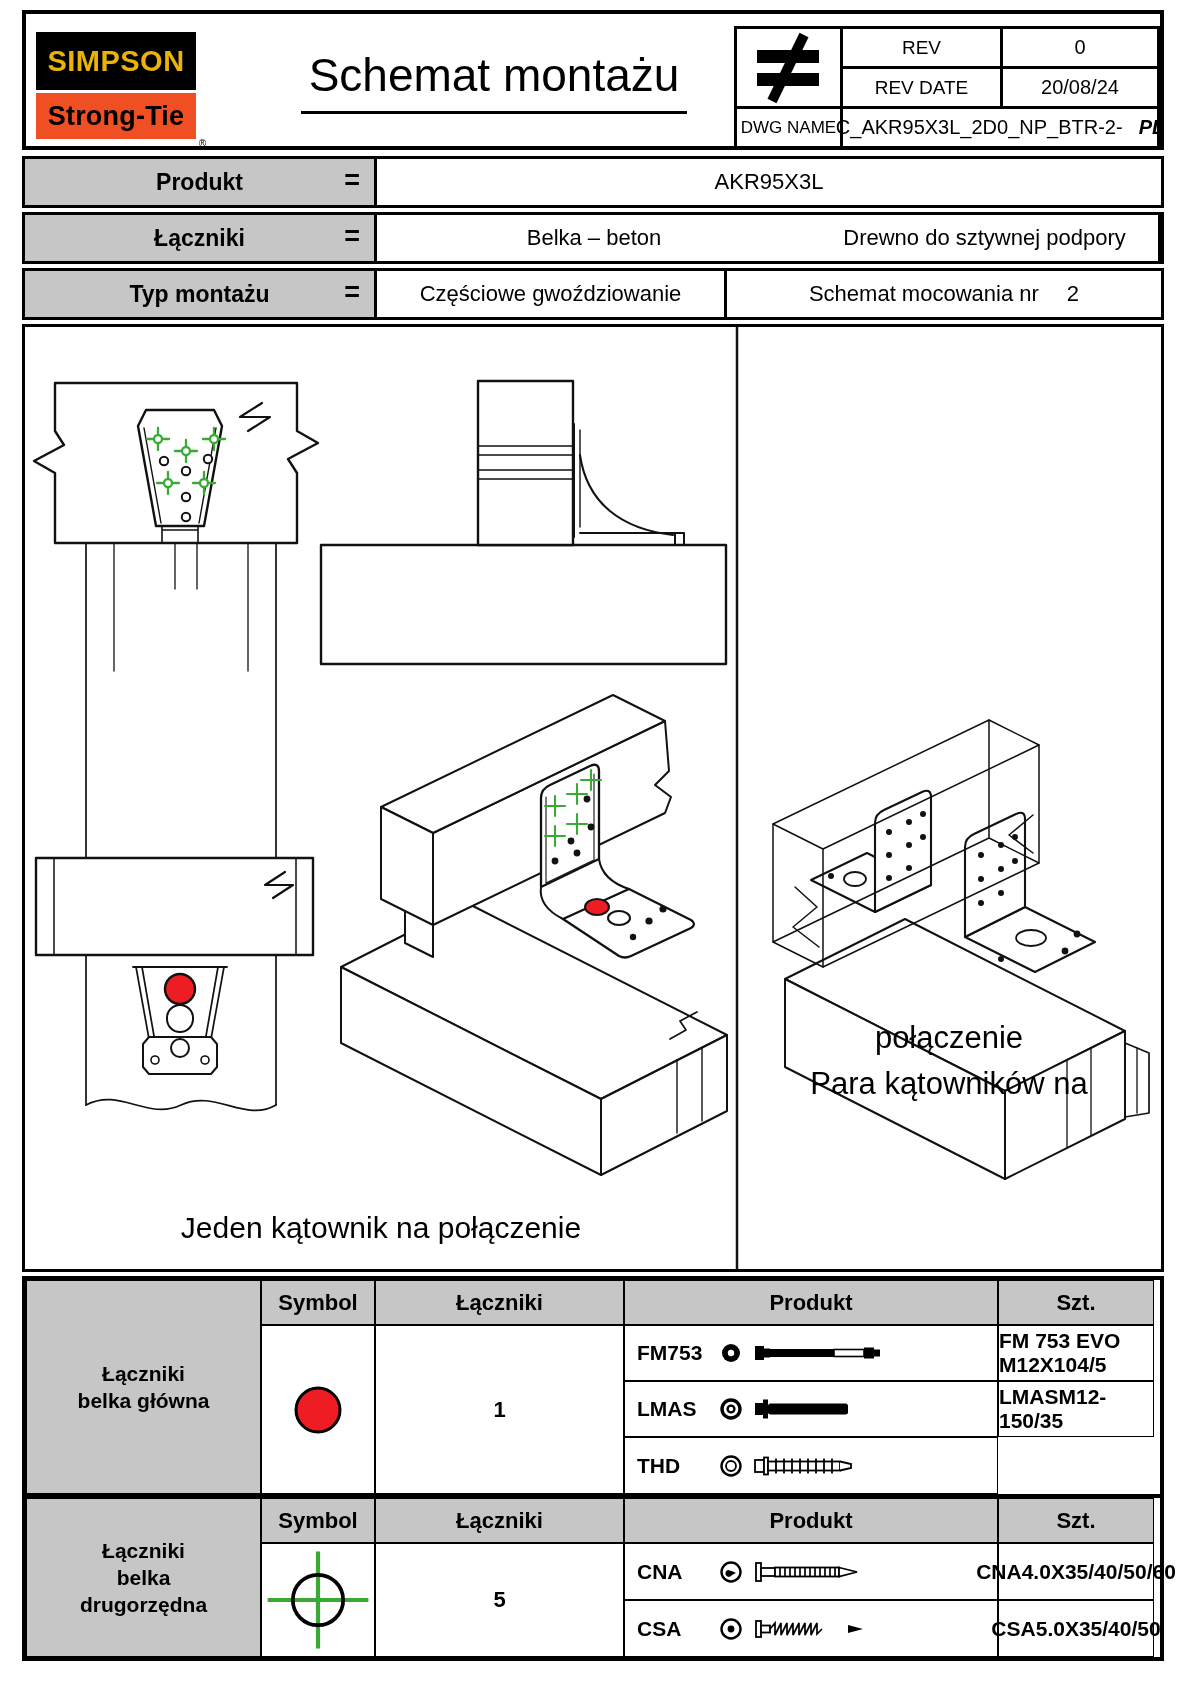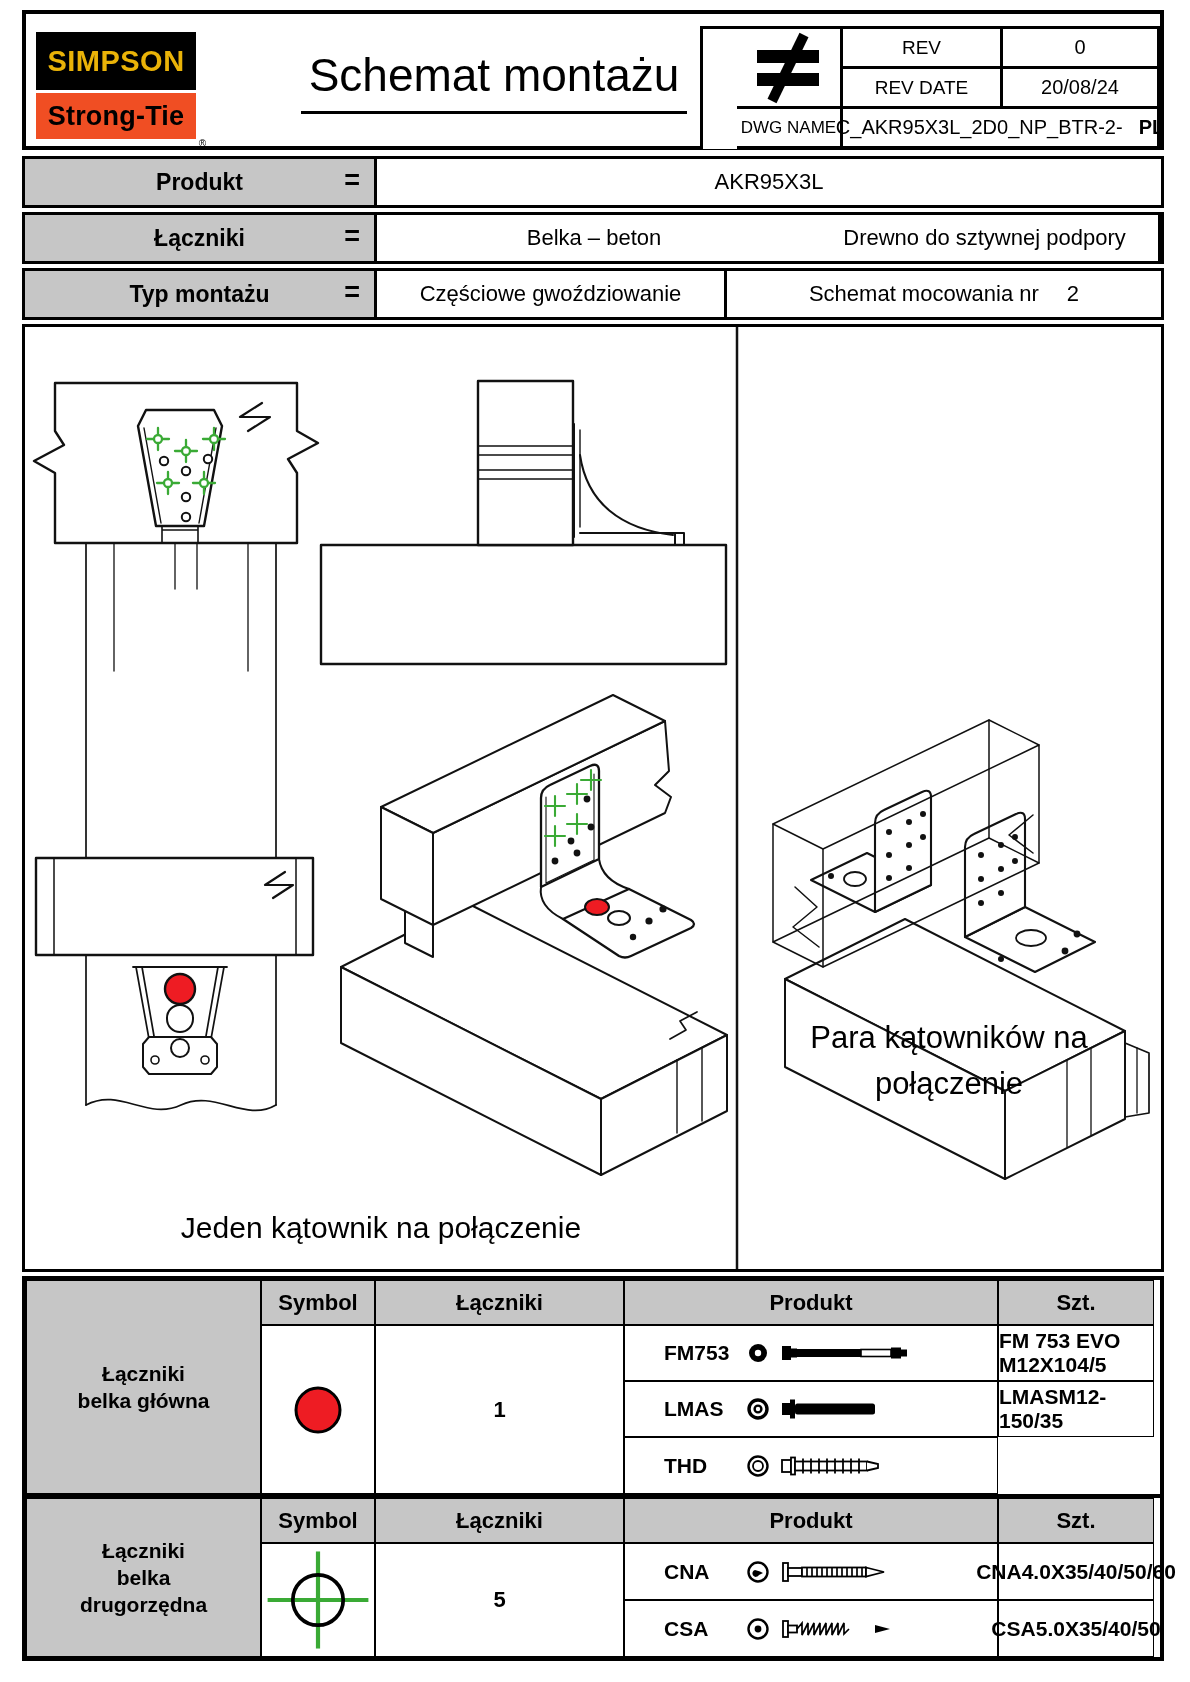--- a/index.html
+++ b/index.html
@@ -13,29 +13,29 @@
   .logo{position:absolute;left:10px;top:18px;width:160px;}
   .logo-black{background:#000;color:#eab308;height:58px;display:flex;align-items:center;justify-content:center;
               font-weight:bold;font-size:29px;letter-spacing:.5px;}
   .logo-orange{background:#f04e23;color:#000000;height:46px;margin-top:3px;display:flex;align-items:center;
                justify-content:center;font-weight:bold;font-size:27px;letter-spacing:.2px;}
   .logo-reg{position:absolute;right:-10px;bottom:-10px;font-size:10px;}
   .title-wrap{position:absolute;left:185px;top:34px;width:530px;text-align:center;}
   .doc-title{display:inline-block;font-size:46px;border-bottom:3px solid #000;padding:0 8px 9px 8px;margin-left:36px;}
   .rev-table{position:absolute;right:0px;top:12px;width:423px;height:120px;display:grid;
              grid-template-columns:106px 160px 157px;grid-template-rows:40px 40px 40px;
-             border-left:3px solid #000;border-top:3px solid #000;background:#fff;padding-left:34px;}
+             border-left:3px solid #000;border-top:3px solid #000;background:#fff;}
   .rev-table>div{border-right:3px solid #000;border-bottom:3px solid #000;display:flex;
                  align-items:center;justify-content:center;box-sizing:border-box;}
   .neq-cell{grid-row:1/span 2;grid-column:1;}
   .rev-lab{font-size:19px;}
   .rev-val{font-size:20px;}
   .dwg-lab{font-size:17px;}
   .dwg-val{grid-column:2/span 2;font-size:20px;white-space:nowrap;gap:16px;}
-  .dwg-val b{font-weight:bold;}
+  .dwg-val b{font-weight:bold;font-style:italic;}
 
   
   .inforow{height:52px;border:3px solid #000;display:flex;}
   .inforow .lab{width:352px;background:#c6c6c6;border-right:3px solid #000;position:relative;
                 display:flex;align-items:center;justify-content:center;font-weight:bold;font-size:23px;
                 box-sizing:border-box;flex:none;}
   .inforow .eq{position:absolute;right:14px;top:50%;transform:translateY(-54%);font-weight:bold;font-size:27px;}
   .inforow .val{flex:1;display:flex;align-items:center;justify-content:center;font-size:22px;}
   .inforow .val.split{border-right:3px solid #000;flex:none;width:350px;box-sizing:border-box;}
   .nr-num{margin-left:28px;}
@@ -49,21 +49,21 @@
 
   
   .ptable{border:4px solid #000;display:grid;grid-template-columns:235px 114px 249px 374px 156px;}
   .ptable>div{border:1.4px solid #000;box-sizing:border-box;display:flex;align-items:center;justify-content:center;}
   .ptable .hd{background:#c6c6c6;font-weight:bold;font-size:22px;}
   .ptable .grp{background:#c6c6c6;font-weight:bold;font-size:21px;text-align:center;line-height:27px;
                flex-direction:column;}
   .ptable .prod{font-weight:bold;font-size:21px;}
   .ptable .qty{font-weight:bold;font-size:22px;}
   .fast{justify-content:flex-start !important;padding-left:12px;gap:10px;}
-  .fast .code{font-weight:bold;font-size:21px;min-width:72px;margin-left:27px;}
+  .fast .code{font-weight:bold;font-size:21px;min-width:72px;}
   .t1{top:1266px;grid-template-rows:45px 56px 56px 57px;}
   .t2{top:1484px;grid-template-rows:45px 57px 57px;}
   .span-grp1{grid-row:1/span 4;}
   .span-sym1{grid-row:2/span 3;}
   .span-qty1{grid-row:2/span 3;}
   .span-grp2{grid-row:1/span 3;}
   .span-sym2{grid-row:2/span 2;}
   .span-qty2{grid-row:2/span 2;}
 </style>
 </head>
@@ -327,22 +327,22 @@
           <path d="M748,615 L964,511 L964,393 L748,497 Z"></path>
           <path d="M798,640 L748,615 M1014,536 L964,511 M798,522 L748,497 M1014,418 L964,393"></path>
           <path d="M794,620 L768,600 L792,580 L770,560"></path>
           <path d="M1008,526 L984,508 L1008,488"></path>
         </g>
       </g>
     </svg>
 
     <div class="cap cap-left">Jeden kątownik na połączenie</div>
     <div class="cap cap-right">
+      <div>połączenie</div>
       <div>Para kątowników na</div>
-      <div>połączenie</div>
     </div>
   </div>
 
   <div class="sect ptable t1">
     <div class="grp span-grp1">
       <span>Łączniki</span>
       <span>belka główna</span>
     </div>
     <div class="hd">Symbol</div>
     <div class="hd">Łączniki</div>

